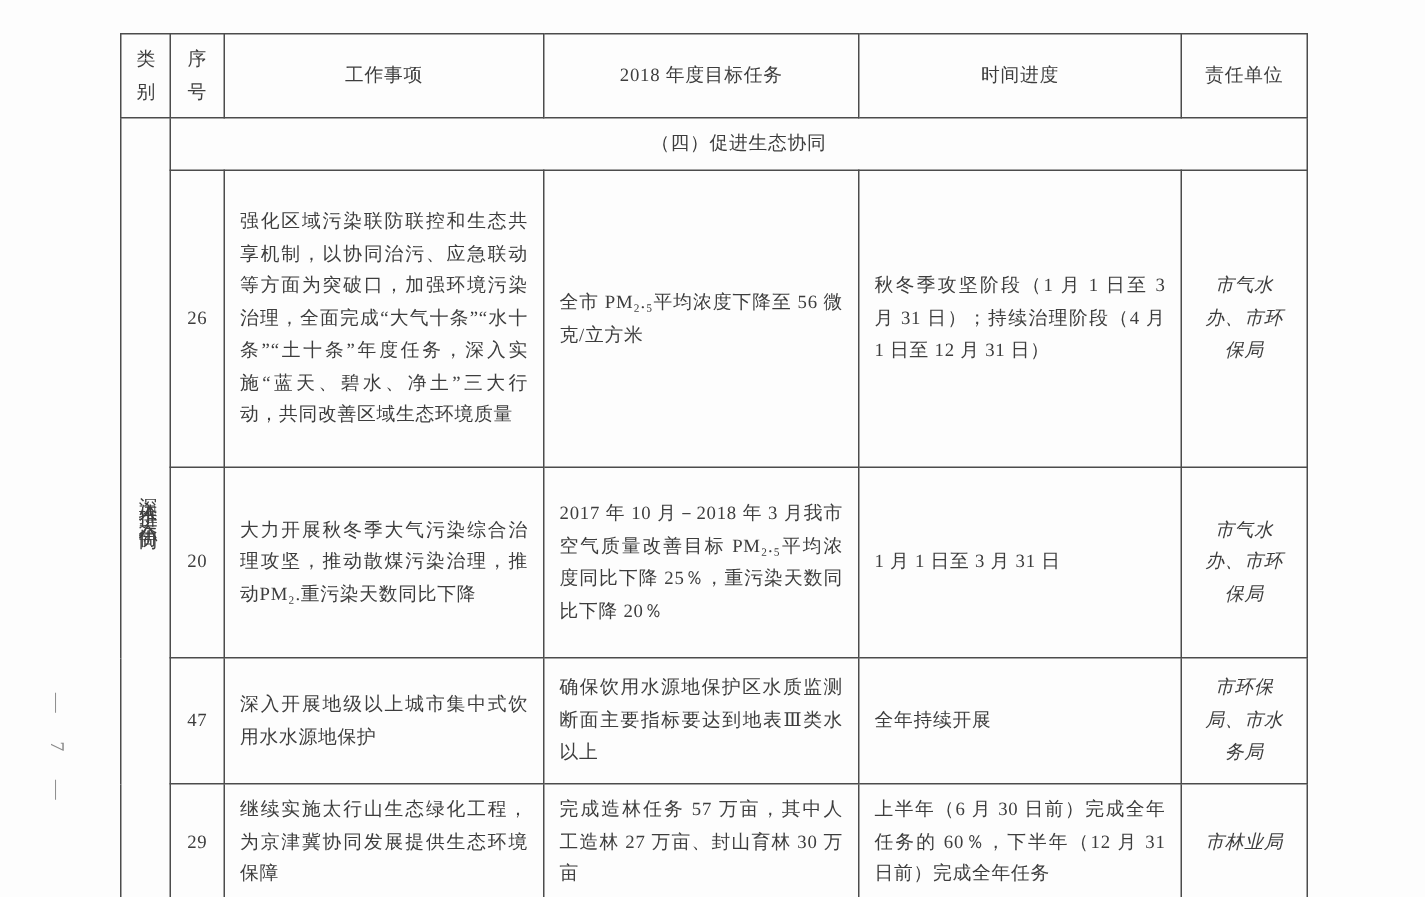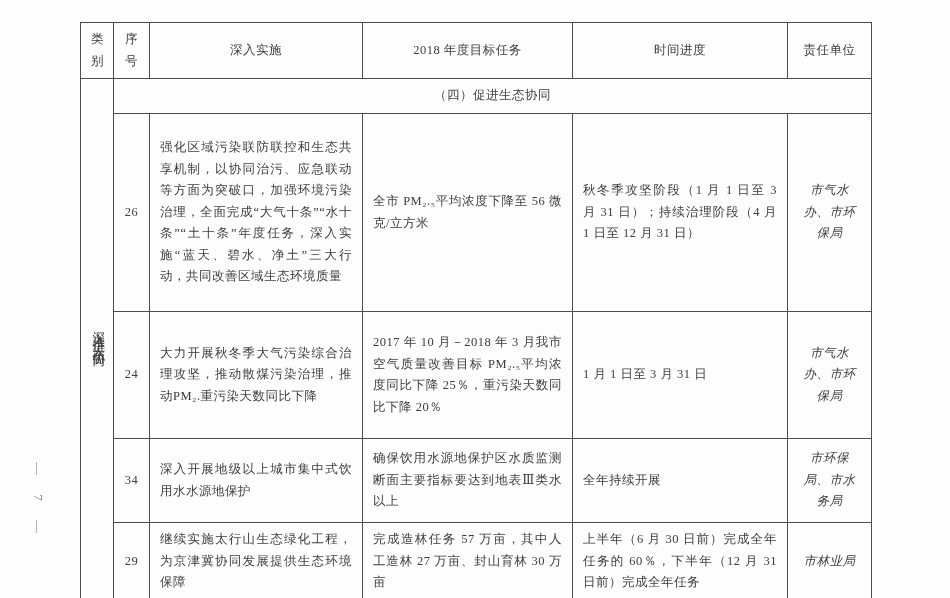--- a/index.html
+++ b/index.html
@@ -78,21 +78,21 @@
       <col style="width:213px">
       <col style="width:210px">
       <col style="width:215px">
       <col style="width:84px">
     </colgroup>
 
     <tbody>
         <tr style="height:36px;">
       <td class="hdr">类别</td>
       <td class="hdr">序号</td>
-      <td class="hdr">深入实施</td>
+      <td class="hdr">工作事项</td>
       <td class="hdr">2018 年度目标任务</td>
       <td class="hdr">时间进度</td>
       <td class="hdr">责任单位</td>
     </tr>
 
     <tr style="height:35px;">
       <td class="category" rowspan="5">
         <span class="vtext">深入推进﹁六个协同﹂</span>
       </td>
       <td class="section" colspan="5">（四）促进生态协同</td>
@@ -100,29 +100,29 @@
 
     <tr style="height:198px;">
       <td class="num">26</td>
       <td class="work">强化区域污染联防联控和生态共享机制，以协同治污、应急联动等方面为突破口，加强环境污染治理，全面完成“大气十条”“水十条”“土十条”年度任务，深入实施“蓝天、碧水、净土”三大行动，共同改善区域生态环境质量</td>
       <td class="target">全市 PM₂.₅平均浓度下降至 56 微克/立方米</td>
       <td class="time">秋冬季攻坚阶段（1 月 1 日至 3 月 31 日）；持续治理阶段（4 月 1 日至 12 月 31 日）</td>
       <td class="unit">市气水办、市环保局</td>
     </tr>
 
     <tr style="height:127px;">
-      <td class="num">24</td>
+      <td class="num">20</td>
       <td class="work">大力开展秋冬季大气污染综合治理攻坚，推动散煤污染治理，推动PM₂.重污染天数同比下降</td>
       <td class="target">2017 年 10 月－2018 年 3 月我市空气质量改善目标 PM₂.₅平均浓度同比下降 25％，重污染天数同比下降 20％</td>
       <td class="time">1 月 1 日至 3 月 31 日</td>
       <td class="unit">市气水办、市环保局</td>
     </tr>
 
     <tr style="height:84px;">
-      <td class="num">34</td>
+      <td class="num">47</td>
       <td class="work">深入开展地级以上城市集中式饮用水水源地保护</td>
       <td class="target">确保饮用水源地保护区水质监测断面主要指标要达到地表Ⅲ类水以上</td>
       <td class="time">全年持续开展</td>
       <td class="unit">市环保局、市水务局</td>
     </tr>
 
     <tr style="height:71px;">
       <td class="num">29</td>
       <td class="work">继续实施太行山生态绿化工程，为京津冀协同发展提供生态环境保障</td>
       <td class="target">完成造林任务 57 万亩，其中人工造林 27 万亩、封山育林 30 万亩</td>

